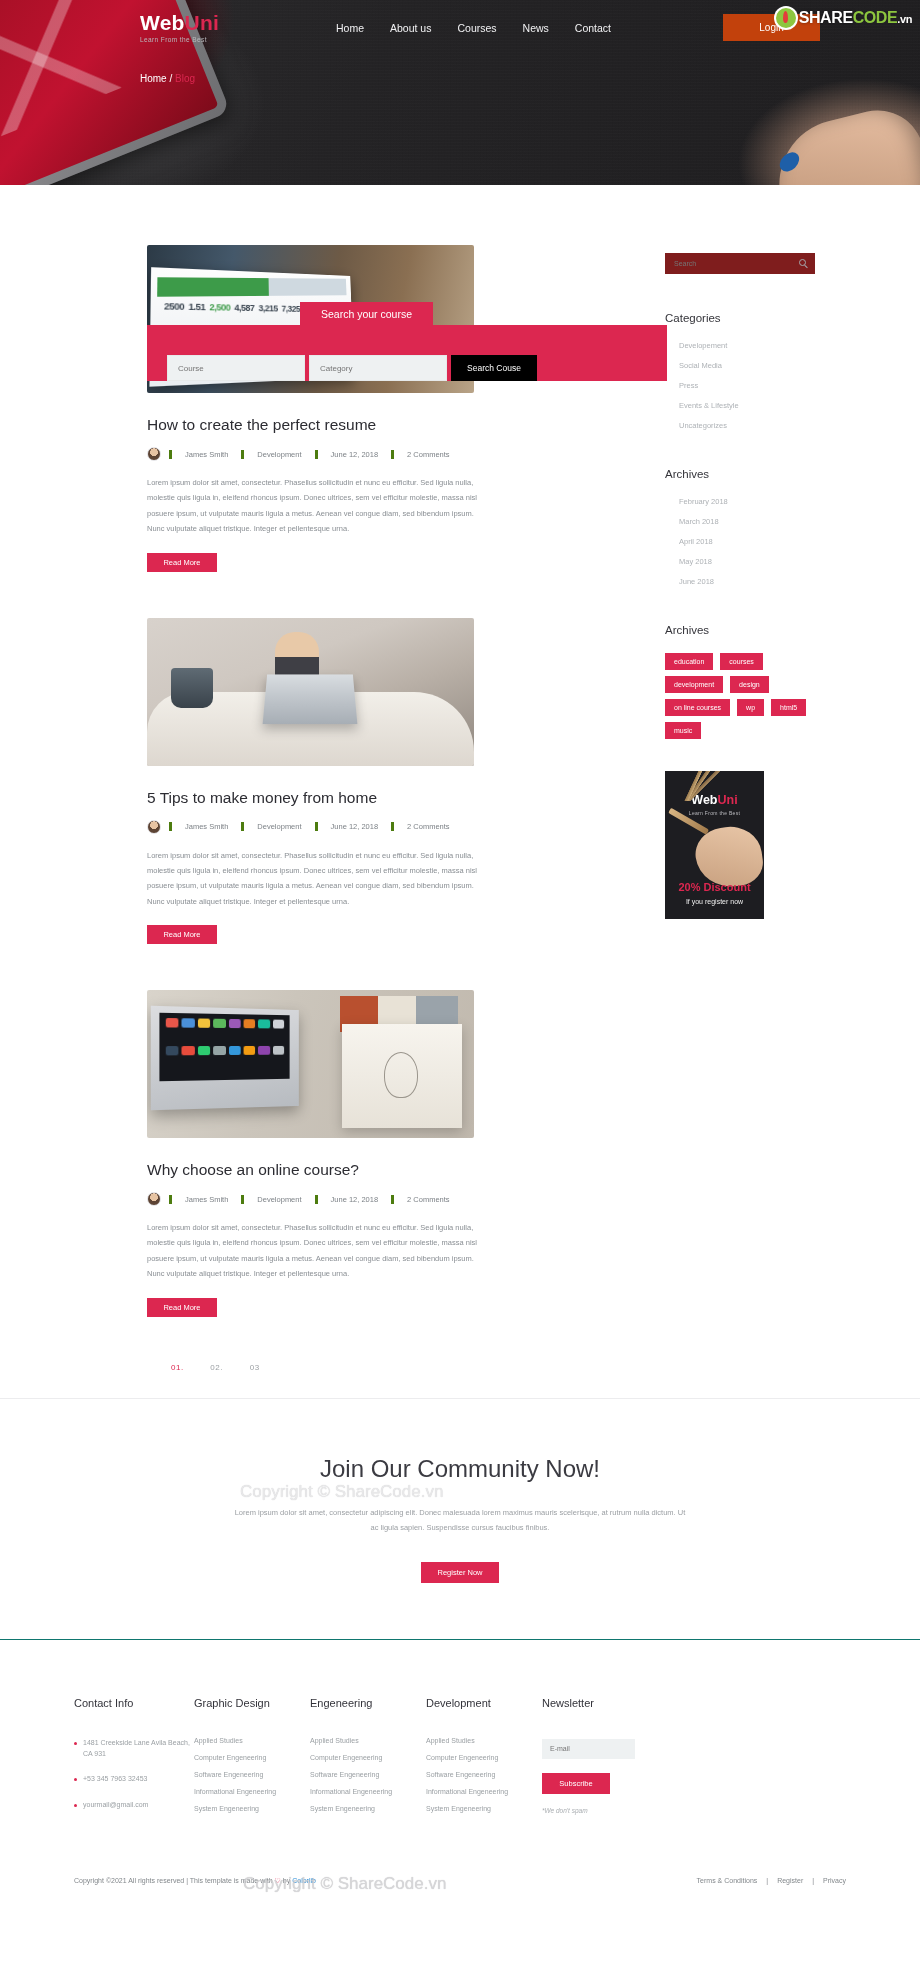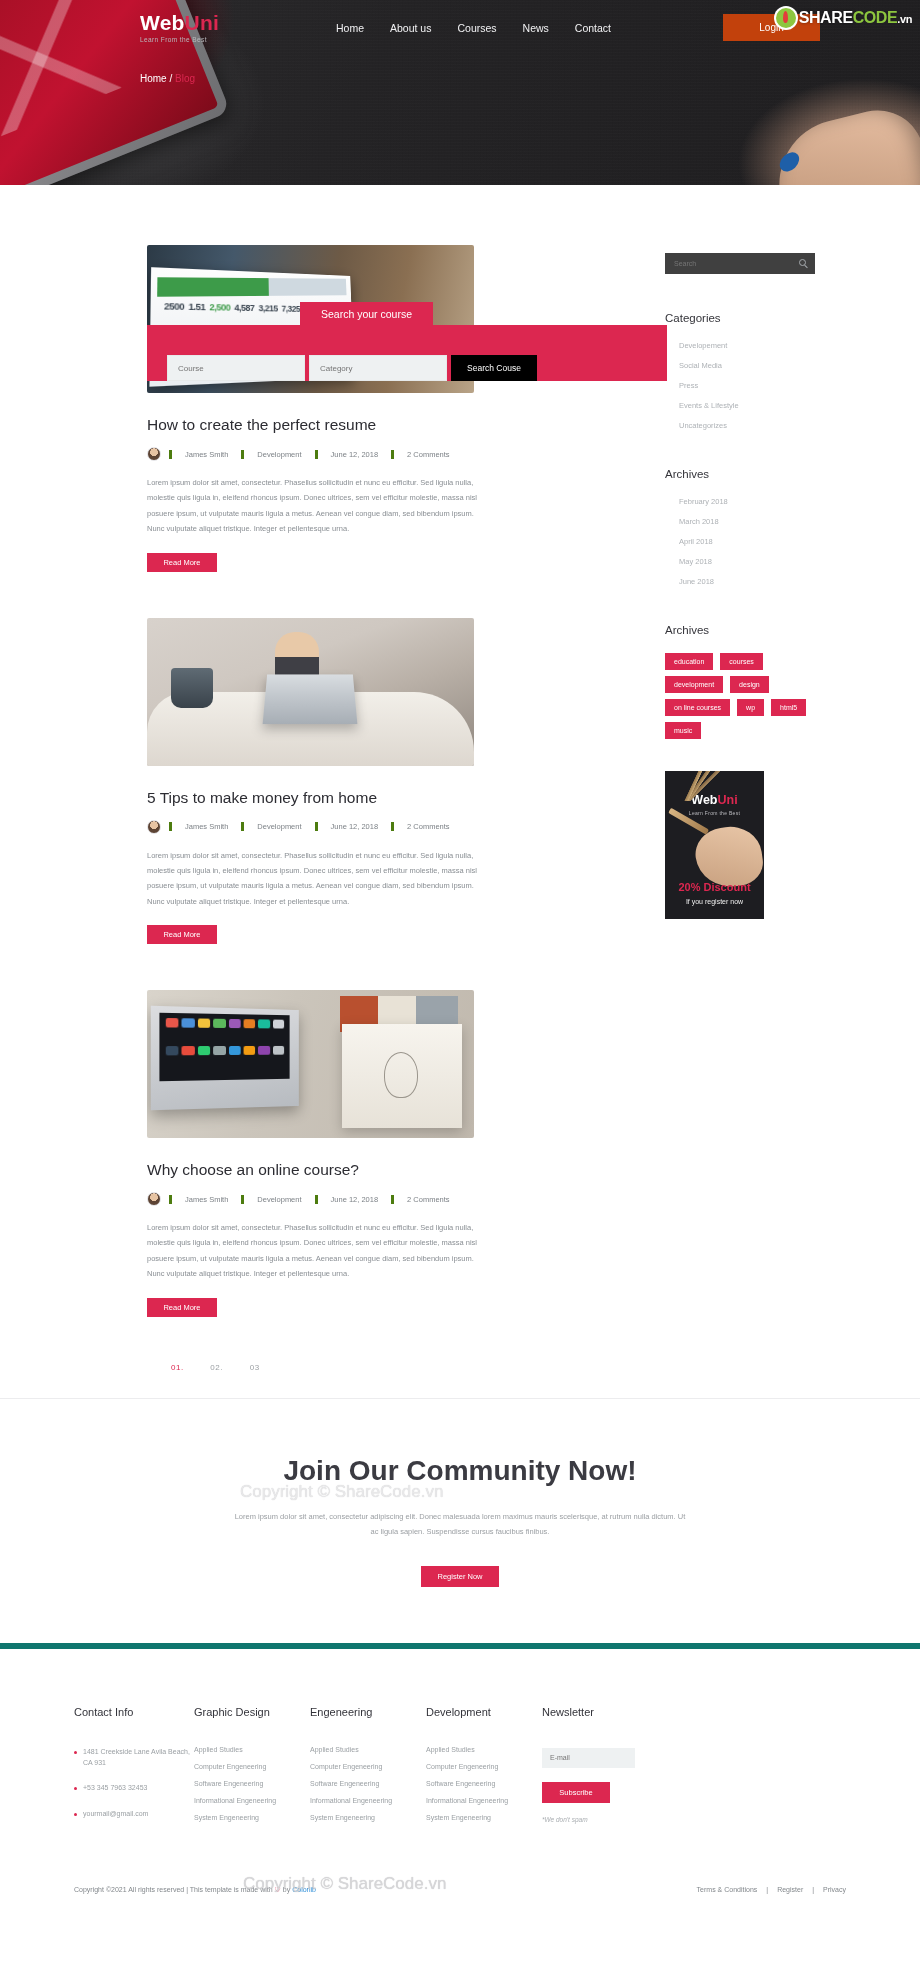--- a/index.html
+++ b/index.html
@@ -243,21 +243,21 @@
   .read-more {
     margin-top:16px; width:70px; height:19px; background:#dc2750; color:#fff;
     border:none; font-size:7.5px; cursor:pointer; font-family:"Liberation Sans", sans-serif;
   }
 
   .pagination { margin:38px 0 0 0; font-size:8px; letter-spacing:.5px; }
   .pagination .pg { color:#9b9fa3;padding-left:24px; }
   .pagination .pg.active { color:#dc2750; }
 
   
-  .side-search { position:relative; height:21px; background:#404040; display:flex; align-items:center; padding:0 9px; }
+  .side-search { position:relative; height:21px; background:#7f1d1d; display:flex; align-items:center; padding:0 9px; }
   .side-search input {
     border:none; background:transparent; font-size:7px; color:#a5aaae; width:100%;
     font-family:"Liberation Sans", sans-serif; outline:none;
   }
   .side-search .mag { position:absolute; right:9px; top:6px; width:7px;height:7px;
     border:1px solid #a5aaae; border-radius:50%; }
   .side-search .mag::after{ content:""; position:absolute; right:-3px; bottom:-2px; width:4px;height:1px;
     background:#a5aaae; transform:rotate(45deg); }
 
   .side-title { font-size:11.5px; color:#34343a; margin:38px 0 17px 0; }
@@ -292,29 +292,29 @@
     background:linear-gradient(90deg,#d9b684,#a0794a);
     transform:rotate(38deg); border-radius:2px;
   }
   .promo .pdisc { position:absolute; left:0; right:0; bottom:26px; text-align:center;
     font-size:11px; color:#dc2750; font-weight:bold; }
   .promo .pnote { position:absolute; left:0; right:0; bottom:14px; text-align:center;
     font-size:7px; color:#efefef; }
 
   
   .community { border-top:1px solid #ececee; margin-top:26px; padding:56px 0 0 0; text-align:center; }
-  .community h2 { font-size:28px; color:#3b3b42; font-weight:bold; }
+  .community h2 { font-size:24px; color:#3b3b42; font-weight:normal; }
   .community p { font-size:7.5px; color:#9b9fa3; line-height:2.1; width:460px; margin:22px auto 0; }
   .register-btn {
     margin-top:26px; width:78px; height:21px; background:#dc2750; color:#fff;
     border:none; font-size:7.5px; cursor:pointer; font-family:"Liberation Sans", sans-serif;
   }
 
   
-  .footer { border-top:6px solid #0f766e; margin-top:56px; padding:57px 0 0 0; position:relative; }
+  .footer { border-top:1px solid #0f766e; margin-top:56px; padding:57px 0 0 0; position:relative; }
   .footer-cols { display:flex; padding-left:74px; }
   .fcol { width:116px; }
   .fcol.contact { width:120px; }
   .fcol.news { width:150px; }
   .fcol h4 { font-size:11px; color:#33333a; font-weight:normal; margin-bottom:28px; }
   .fcol ul { list-style:none; }
   .fcol li { font-size:7px; color:#9ba0a4; margin-bottom:10px; }
   .contact-line { display:flex; gap:6px; margin-bottom:14px; font-size:7px; color:#9ba0a4; line-height:1.6; }
   .dot { width:3px;height:3px;border-radius:50%;background:#dc2750;margin-top:5px;flex:none; }
   .news-input {

